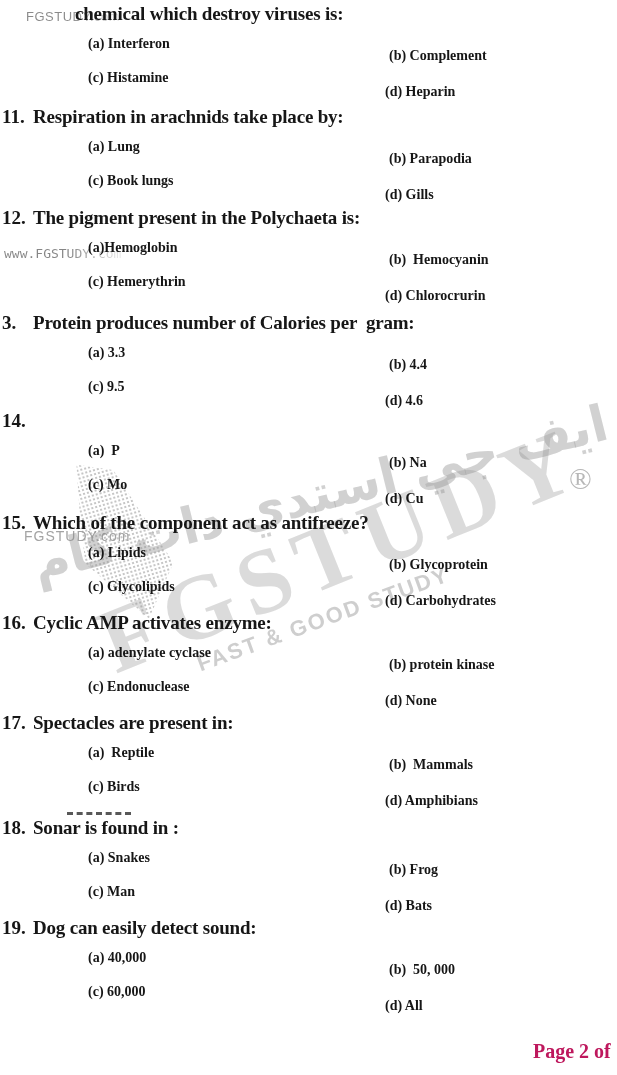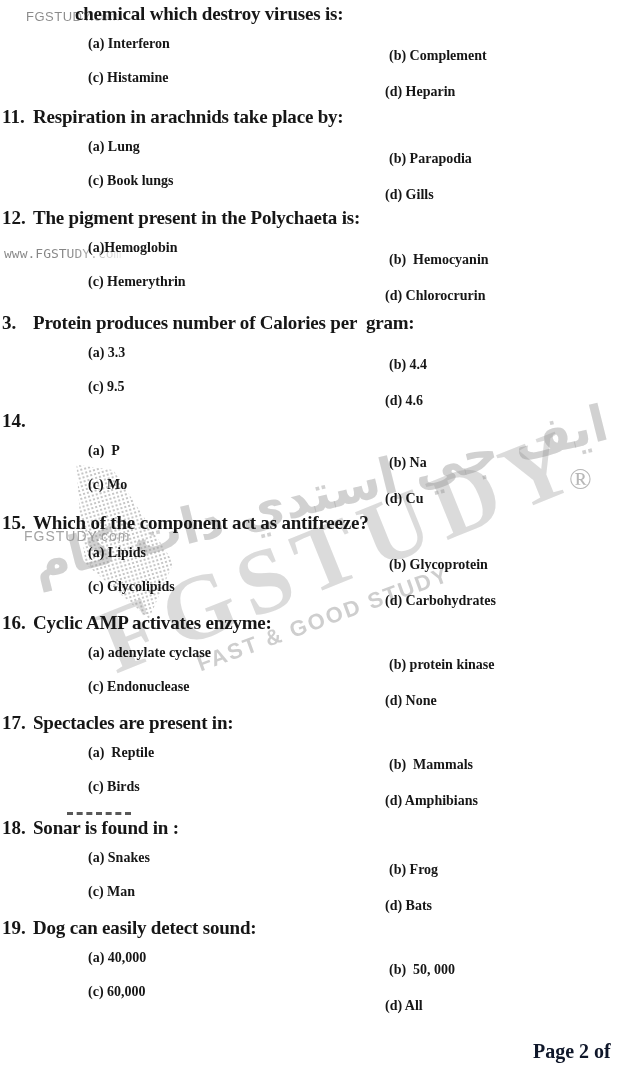--- a/index.html
+++ b/index.html
@@ -60,21 +60,21 @@
   .q.continuation .q-text{left:75px;}
   .opt{position:absolute;font-size:14px;font-weight:700;white-space:pre;}
   .opt[data-idx="0"]{left:88px;top:33px;}
   .opt[data-idx="1"]{left:389px;top:33px;margin-top:12px;}
   .opt[data-idx="2"]{left:88px;top:67px;}
   .opt[data-idx="3"]{left:385px;top:81px;}
 
   
   .footer{
     position:absolute;left:533px;top:1040px;z-index:2;white-space:nowrap;
-    font-family:"Liberation Serif",serif;font-size:20px;font-weight:700;color:#0f172a;
+    font-family:"Liberation Serif",serif;font-size:20px;font-weight:700;color:#be185d;
   }
 </style>
 </head>
 <body>
 
 <div class="page">
 
   <div class="wm wm-topleft">FGSTUDY.com</div>
   <div class="wm wm-sideurl">www.FGSTUDY.com</div>
   <div class="wm wm-urdu">ايف جي استدي دات كام</div>

